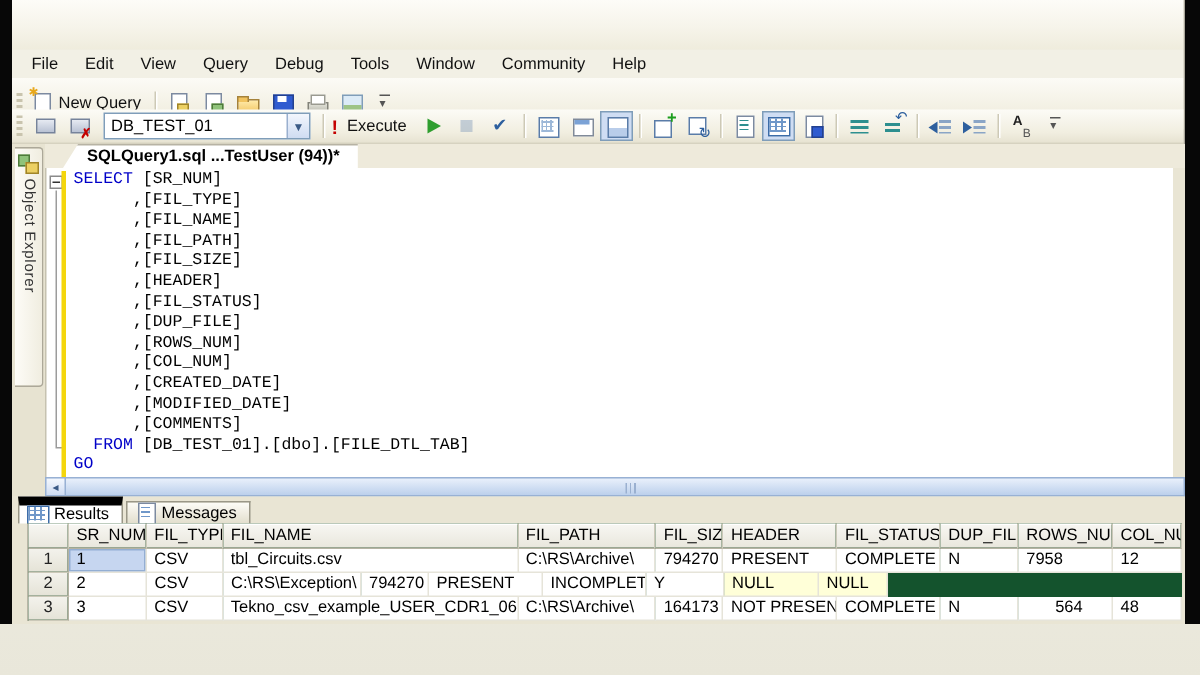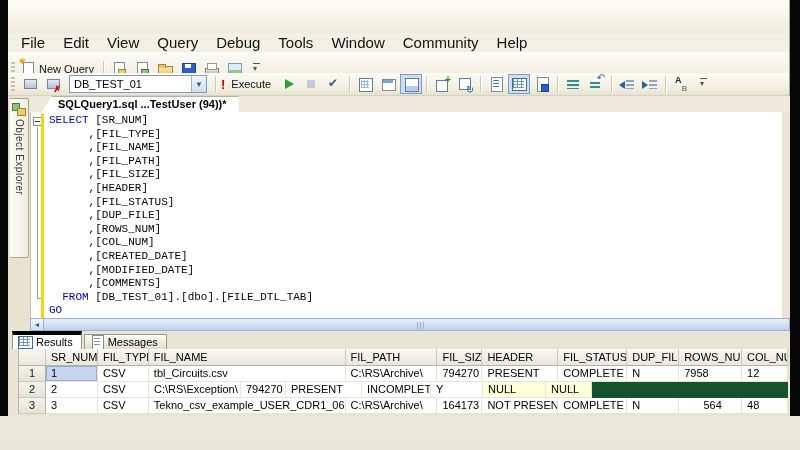--- a/index.html
+++ b/index.html
@@ -11,21 +11,21 @@
   .bar-r { position:absolute; left:790px; top:0; width:10px; height:416px; background:#070707; }
 
   .win { position:absolute; left:8px; top:0; width:782px; height:416px;
          background:#ece9d8; border-right:1px solid #a9a69a; border-bottom:1px solid #96938a; }
   .topfade { position:absolute; left:0; top:0; width:100%; height:33px;
              background:linear-gradient(180deg,#fdfcf8 0%,#f6f4ea 55%,#efecdd 100%); }
 
   
   .menubar { position:absolute; left:0; top:33px; width:100%; height:19px;
              background:#f2f0e5; display:flex; align-items:center; padding-left:4px;
-             font-size:15px; color:#111; }
+             font-size:11px; color:#111; }
   .menu-item { padding:2px 9px; cursor:default; }
 
   
   .tb { position:absolute; left:0; width:100%;
         background:linear-gradient(180deg,#fcfbf6 0%,#f1eee0 70%,#e7e3d2 100%);
         border-bottom:1px solid #d6d2c0; display:flex; align-items:center; gap:1px; padding-left:3px; }
   .tb1 { top:52px; height:35px; }
   .tb2 { top:73px; height:23px; }
   .grip { width:4px; height:14px; margin-right:3px;
           background:repeating-linear-gradient(180deg,#c9c4ae 0 2px,transparent 2px 4px); }
@@ -165,21 +165,21 @@
               border:1px solid #98b1d4; border-left:none; position:relative; }
   .sb-thumb::after { content:""; position:absolute; left:50%; top:3px; width:9px; height:7px;
         background:repeating-linear-gradient(90deg,#9ab0d0 0 1px,transparent 1px 3px); }
 
   
   .results { position:absolute; left:0; top:331px; width:782px; height:85px; background:#e9e5d4; }
   .rtabs { position:absolute; left:4px; top:0; height:18px; display:flex; align-items:flex-end; gap:2px; }
   .rtab { display:flex; align-items:center; gap:3px; font-size:11px; color:#000;
           padding:1px 8px 1px 4px; border:1px solid #9a9787; border-bottom:none; height:15px;
           background:linear-gradient(180deg,#fdfcf7,#e2decd); }
-  .rtab.active { height:18px; background:#fff; border-top:4px solid #000000; padding-top:0; }
+  .rtab.active { height:18px; background:#fff; border-top:6px solid #000000; padding-top:0; }
   .grid { position:absolute; left:10px; top:18px; width:770px; background:#14532d;
           border-left:1px solid #b8b5a5; font-size:11px; }
   .grow { display:flex; }
   .hc { height:17px; background:linear-gradient(180deg,#f8f7f3,#e9e7dd);
         border-right:1px solid #cbc8b8; border-bottom:1px solid #b5b2a2;
         box-shadow:inset 0 1px 0 #fff; padding:2px 0 0 5px; white-space:nowrap; overflow:hidden; color:#000; }
   .rh { height:16px; background:linear-gradient(180deg,#f3f2ec,#e5e3d7);
         border-right:1px solid #b5b2a2; border-bottom:1px solid #cbc8b8;
         text-align:center; padding-top:1px; color:#222; }
   .dc { height:16px; background:#fff; border-right:1px solid #e6e4d9; border-bottom:1px solid #e6e4d9;

